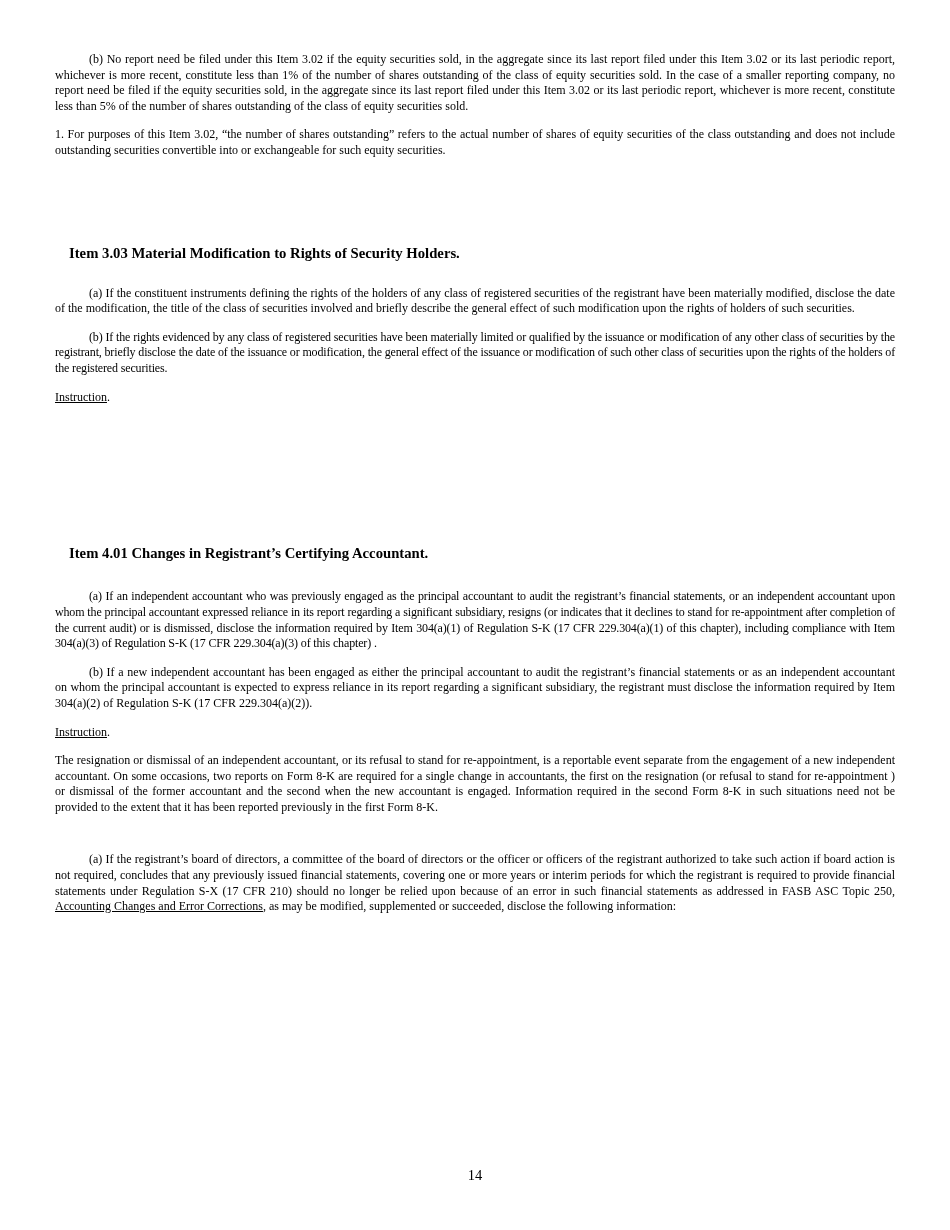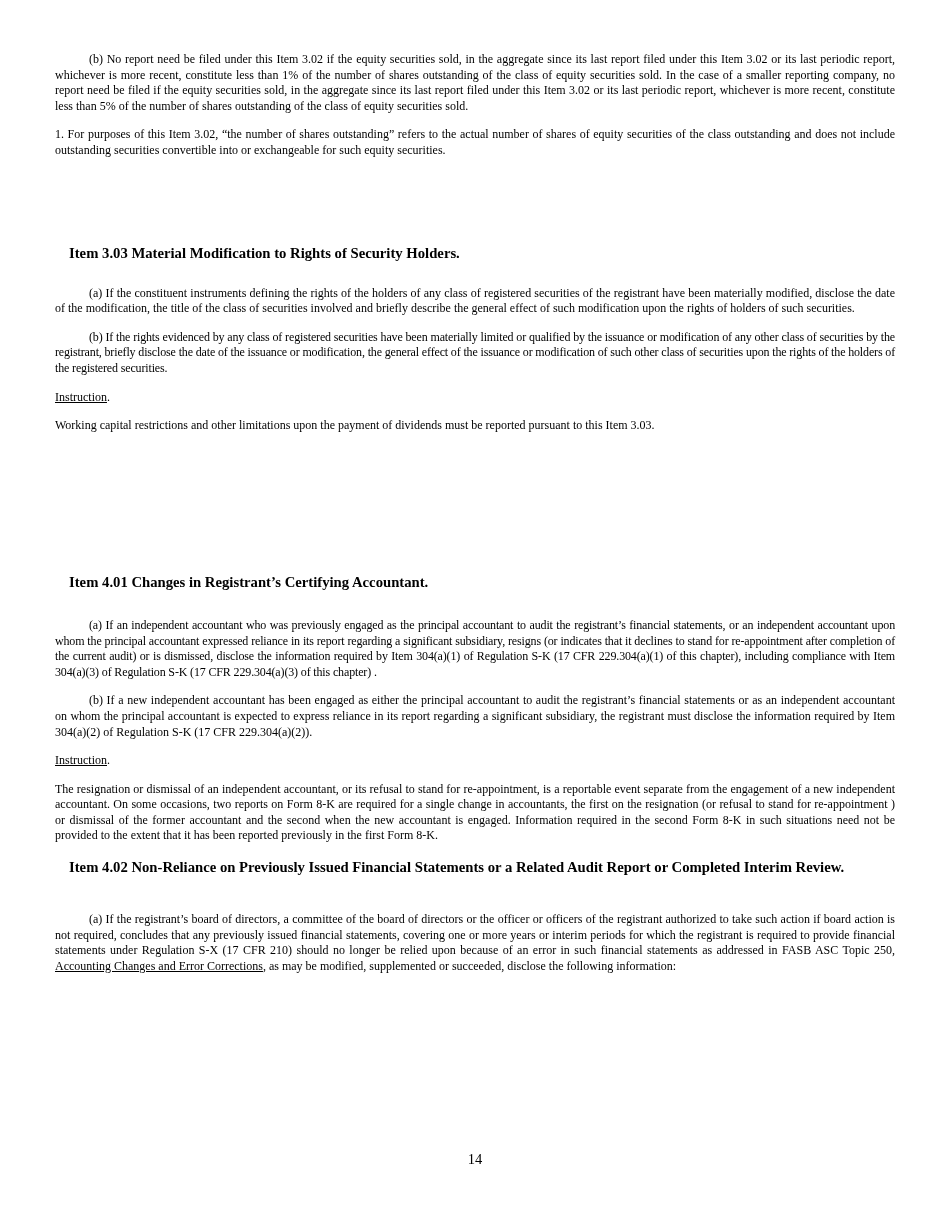--- a/index.html
+++ b/index.html
@@ -45,21 +45,21 @@
   .gap-lg { height: 58px; }
   .gap-xl { height: 70px; }
   .tight { margin-bottom: 11px; }
   .condensed {
     letter-spacing: -0.15px;
   }
   .footer {
     position: absolute;
     left: 0;
     right: 0;
-    bottom: 62px;
+    bottom: 46px;
     text-align: center;
     font-size: 14.5px;
   }
   .u { text-decoration: underline; }
   .block-4 { margin-top: 12px; }
 </style>
 </head>
 <body>
 
 <div class="page">
@@ -75,41 +75,39 @@
   <p class="heading tight">Item 3.03 Material Modification to Rights of Security Holders.</p>
 
   <div class="gap-sm"></div>
 
   <p class="para indent">(a) If the constituent instruments defining the rights of the holders of any class of registered securities of the registrant have been materially modified, disclose the date of the modification, the title of the class of securities involved and briefly describe the general effect of such modification upon the rights of holders of such securities.</p>
 
   <p class="para indent condensed">(b) If the rights evidenced by any class of registered securities have been materially limited or qualified by the issuance or modification of any other class of securities by the registrant, briefly disclose the date of the issuance or modification, the general effect of the issuance or modification of such other class of securities upon the rights of the holders of the registered securities.</p>
 
   <p class="para"><span class="u">Instruction</span><span>.</span></p>
 
-  <p class="para">Working capital restrictions and other limitations upon the payment of dividends must be reported pursuant to this Item 3.03.</p>
 
   <div class="gap-xl"></div>
   <div class="gap-md"></div>
 
 
   <div class="gap-sm"></div>
 
   <p class="heading">Item 4.01 Changes in Registrant’s Certifying Accountant.</p>
 
   <div class="gap-sm"></div>
 
   <p class="para indent condensed">(a) If an independent accountant who was previously engaged as the principal accountant to audit the registrant’s financial statements, or an independent accountant upon whom the principal accountant expressed reliance in its report regarding a significant subsidiary, resigns (or indicates that it declines to stand for re-appointment after completion of the current audit) or is dismissed, disclose the information required by Item 304(a)(1) of Regulation S-K (17 CFR  229.304(a)(1) of this chapter),  including compliance with Item 304(a)(3) of Regulation S-K (17 CFR  229.304(a)(3) of this chapter) .</p>
 
   <p class="para indent">(b) If a new independent accountant has been engaged as either the principal accountant to audit the registrant’s financial statements or as an independent accountant on whom the principal accountant is expected to express reliance in its report regarding a significant subsidiary, the registrant must disclose the information required by Item 304(a)(2) of Regulation S-K (17 CFR 229.304(a)(2)).</p>
 
   <p class="para"><span class="u">Instruction</span><span>.</span></p>
 
   <p class="para">The resignation or dismissal of an independent accountant, or its refusal to stand for re-appointment, is a reportable event separate from the engagement of a new independent accountant. On some occasions, two reports on Form 8-K are required for a single change in accountants, the first on the resignation (or refusal to stand for re-appointment ) or dismissal of the former accountant and the second when the new accountant is engaged. Information required in the second Form 8-K in such situations need not be provided to the extent that it has been reported previously in the first Form 8-K.</p>
 
-  <p class="heading tight">Item 4.02 Non-Reliance on Previously Issued Financial Statements or a Related Audit Report or Completed Interim Review.</p>
 
   <div class="gap-sm"></div>
 
   <p class="para indent block-4"><span>(a) If the registrant’s board of directors, a committee of the board of directors or the officer or officers of the registrant authorized to take such action if board action is not required, concludes that any previously issued financial statements, covering one or more years or interim periods for which the registrant is required to provide financial statements under Regulation S-X (17 CFR 210) should no longer be relied upon because of an error in such financial statements as addressed in FASB ASC Topic 250, </span><span class="u">Accounting Changes and Error Corrections</span><span>, as may be modified, supplemented or succeeded, disclose the following information:</span></p>
 
   <div class="footer">14</div>
 
 </div>
 
 </body></html>

